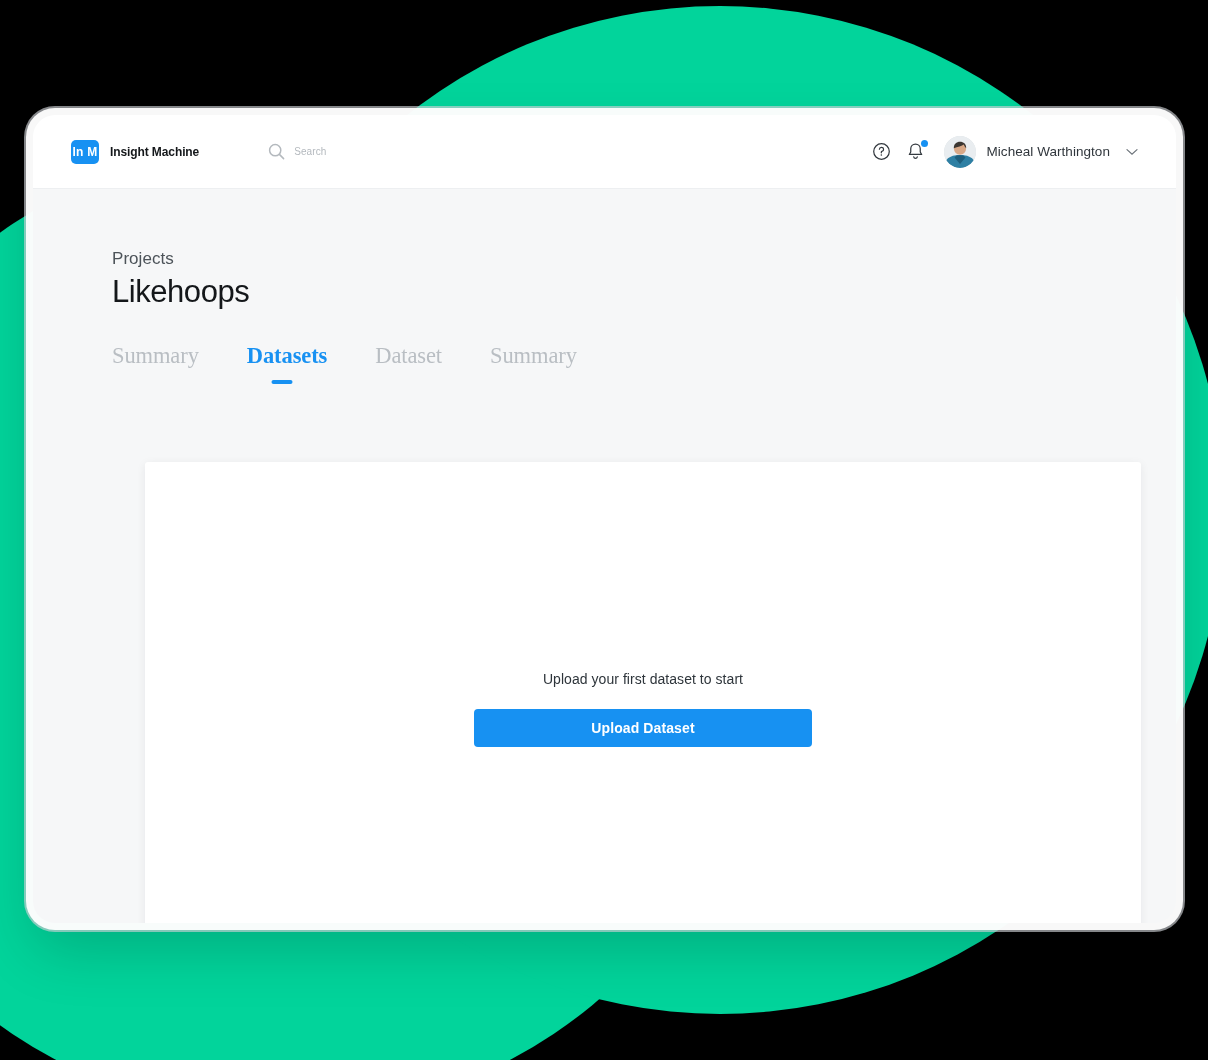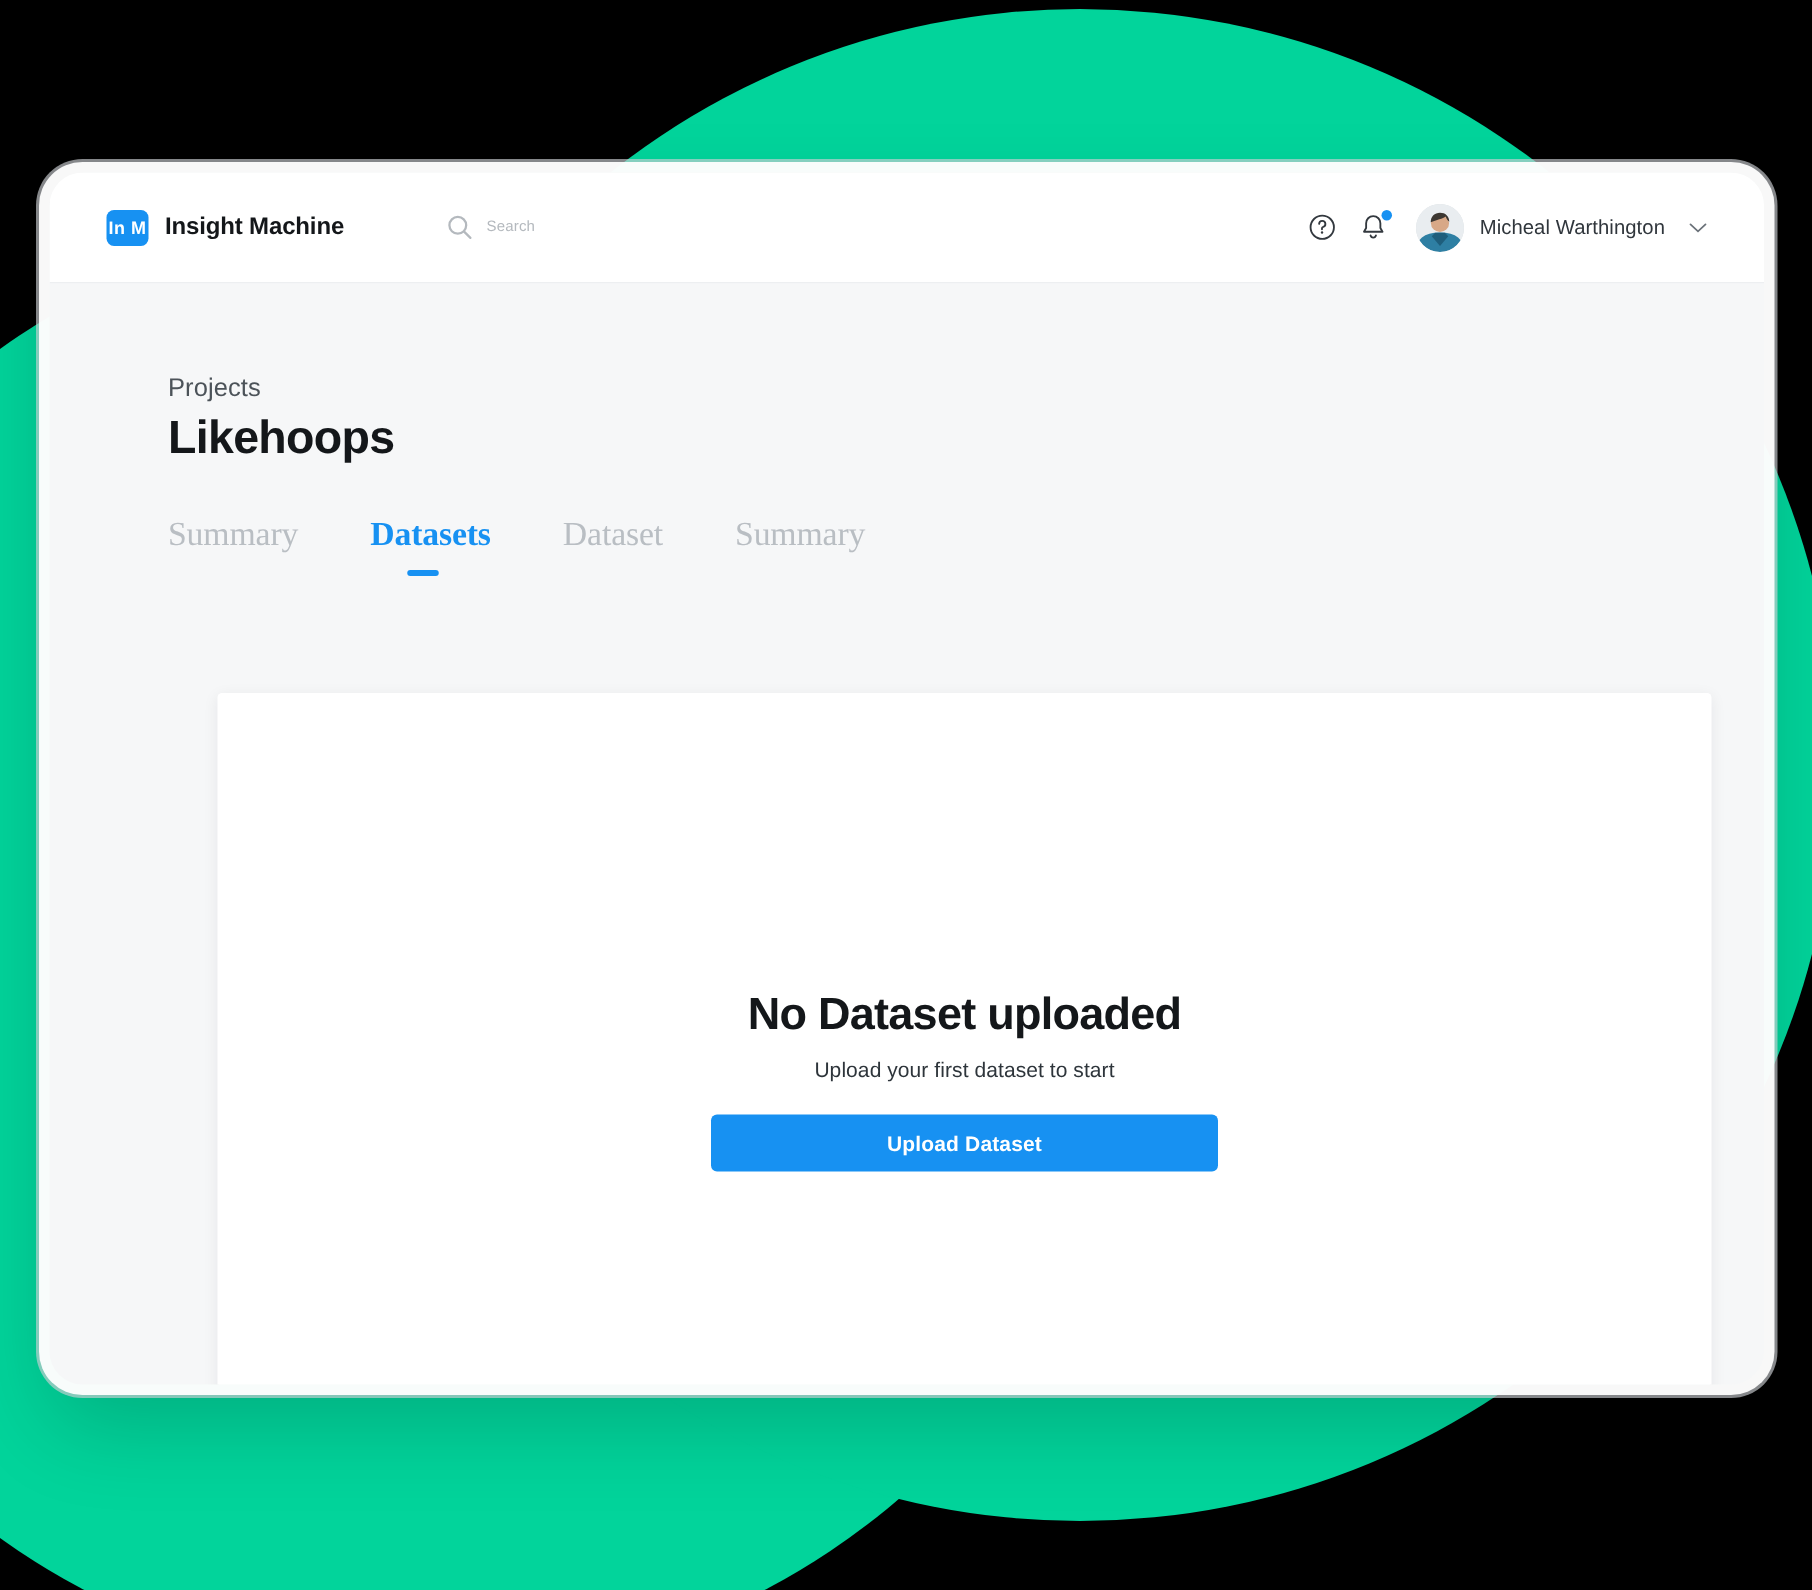--- a/index.html
+++ b/index.html
@@ -89,21 +89,21 @@
     font-size: 12px;
     font-weight: bold;
     letter-spacing: 0.3px;
     display: flex;
     align-items: center;
     justify-content: center;
     flex: none;
   }
 
   .brand-name {
-    font-size: 16px;
+    font-size: 12px;
     font-weight: bold;
     color: #14171A;
     letter-spacing: -0.1px;
     white-space: nowrap;
   }
 
   .search-box {
     display: flex;
     align-items: center;
     gap: 9px;
@@ -194,21 +194,21 @@
     color: #4C5359;
     letter-spacing: 0.05px;
     cursor: pointer;
     display: inline-block;
     margin-top: 32px;
   }
 
   .project-title {
     margin-top: 6px;
     font-size: 31px;
-    font-weight: bold;
+    font-weight: normal;
     color: #14171A;
     letter-spacing: -0.45px;
     line-height: 1.12;
   }
 
   .meta-line {
     margin-top: 9px;
     font-size: 12.5px;
     color: #3C4349;
     letter-spacing: 0.05px;
@@ -399,19 +399,18 @@
       <button class="tab">Summary</button>
       <button class="tab active">Datasets</button>
       <button class="tab">Dataset</button>
       <button class="tab">Summary</button>
     </div>
 
   </div>
 
   <div id="content-card">
     <div id="empty-state">
-      <div class="empty-title">No Dataset uploaded</div>
       <div class="empty-sub">Upload your first dataset to start</div>
       <button class="upload-btn">Upload Dataset</button>
     </div>
   </div>
 
 </div>
 
 </body></html>

